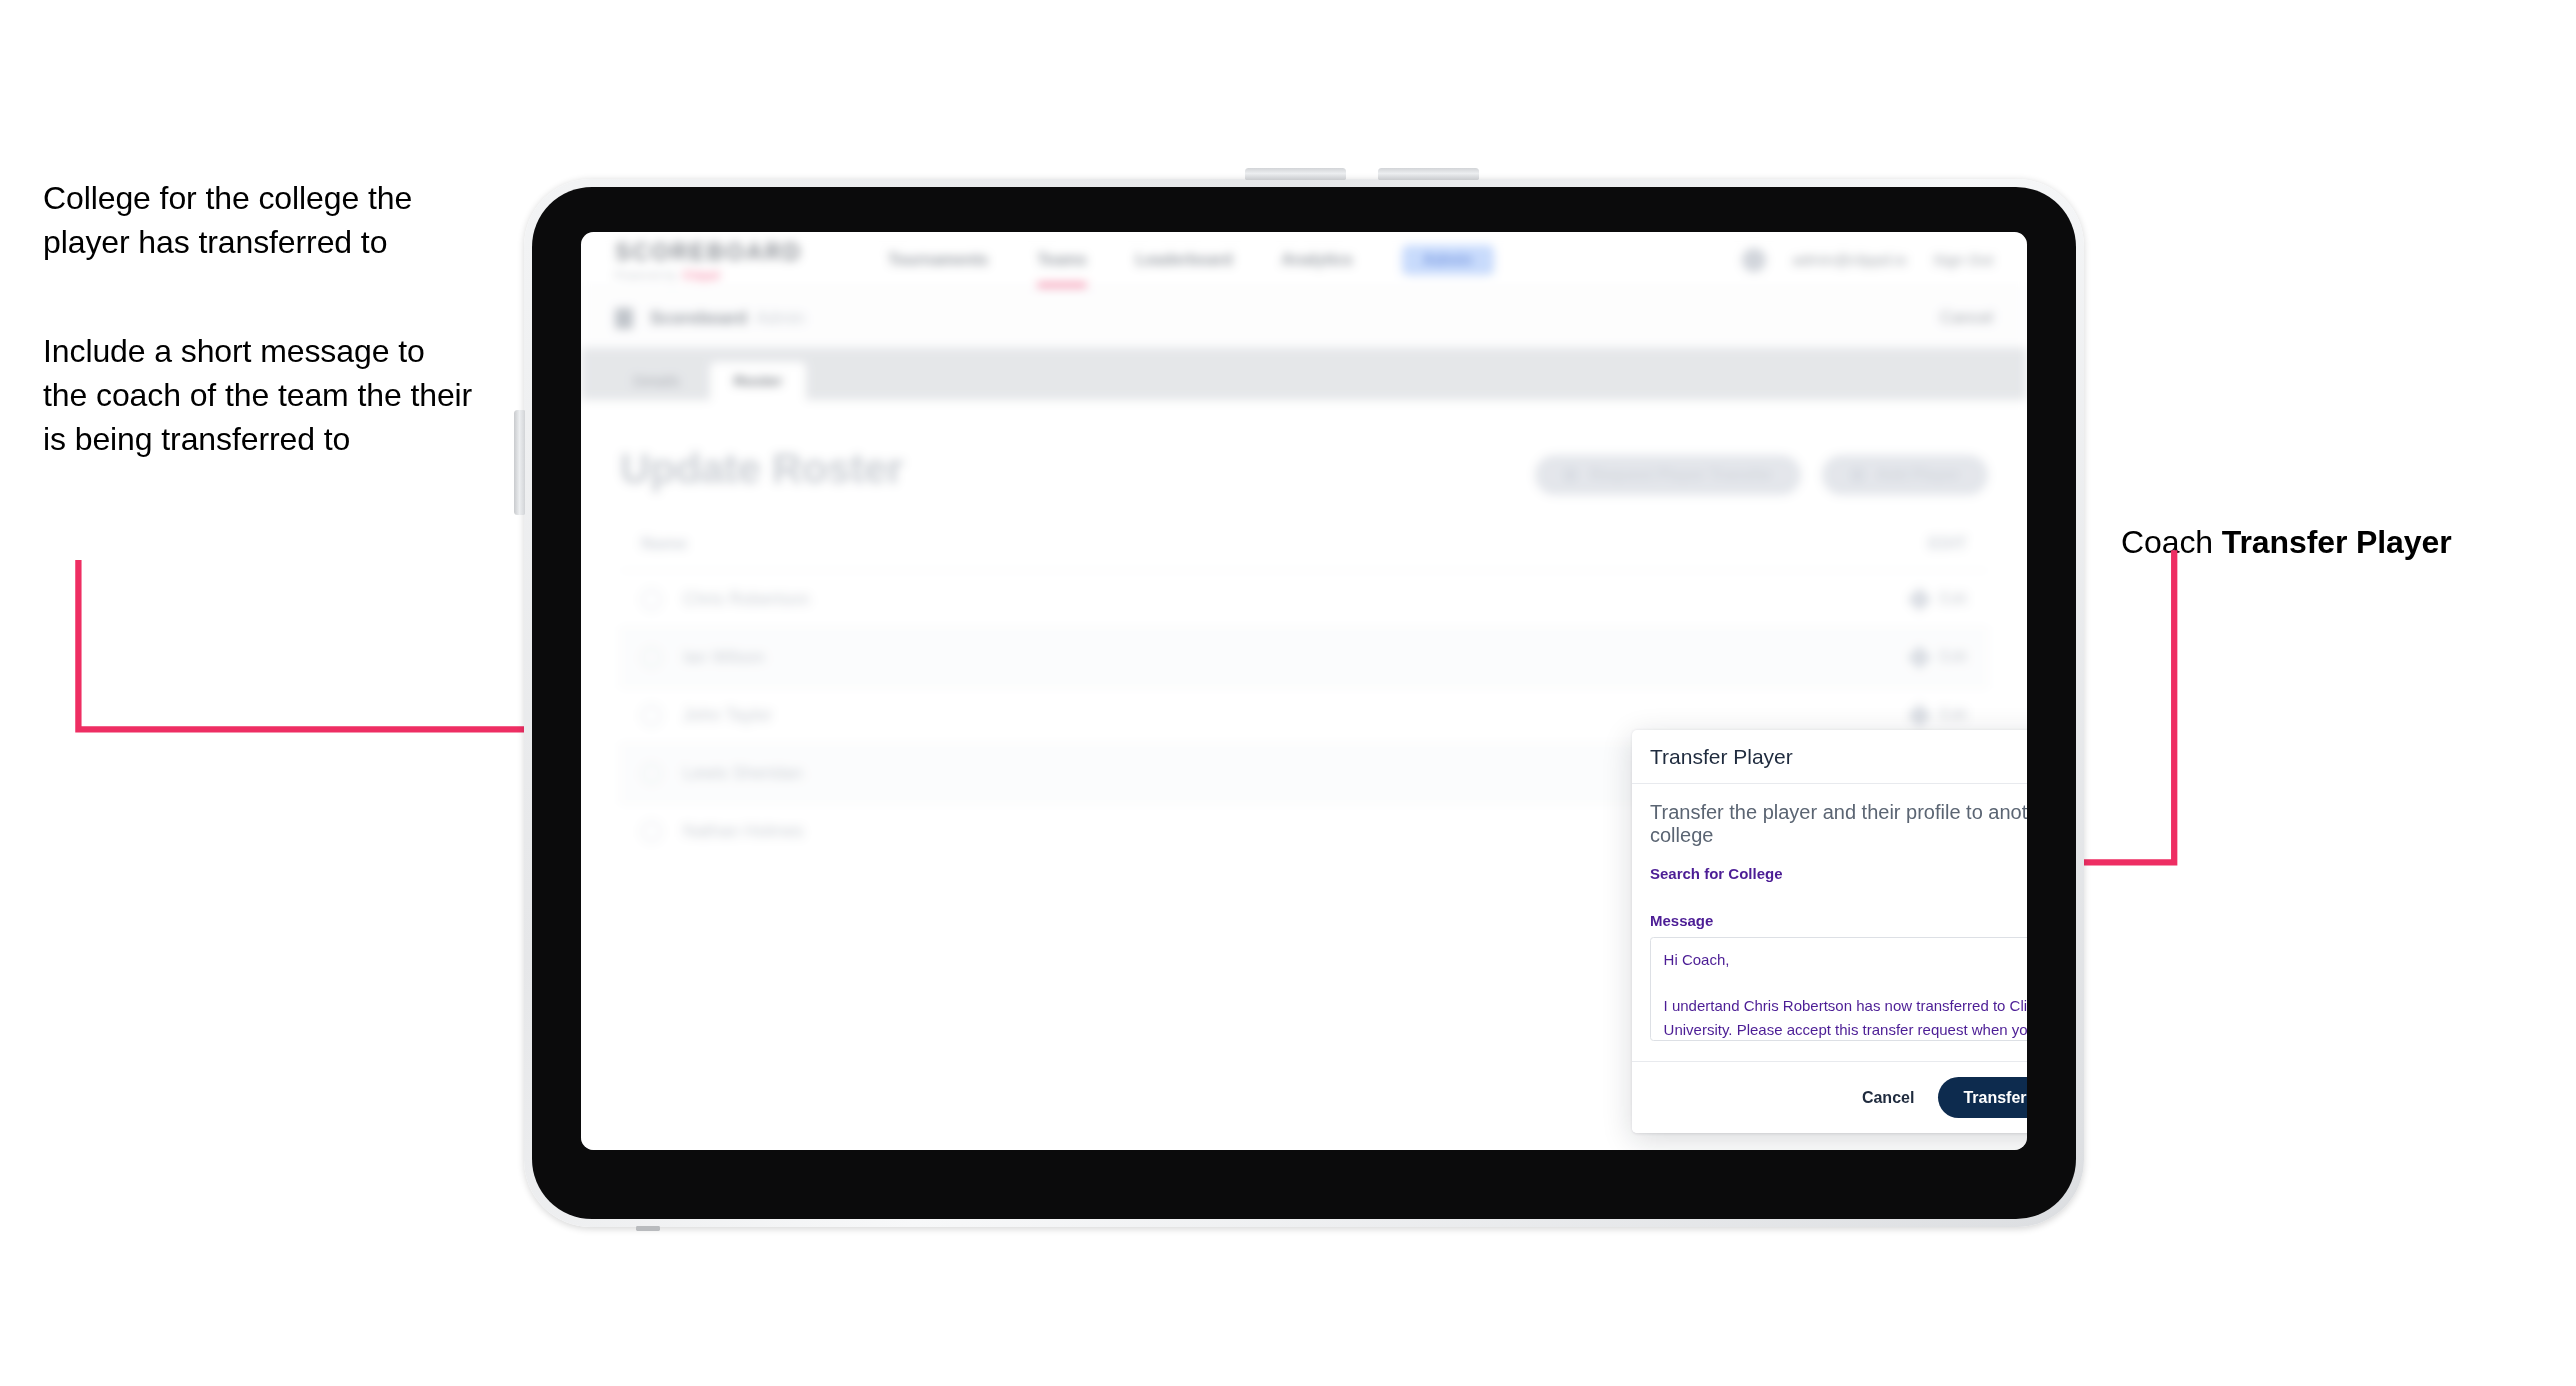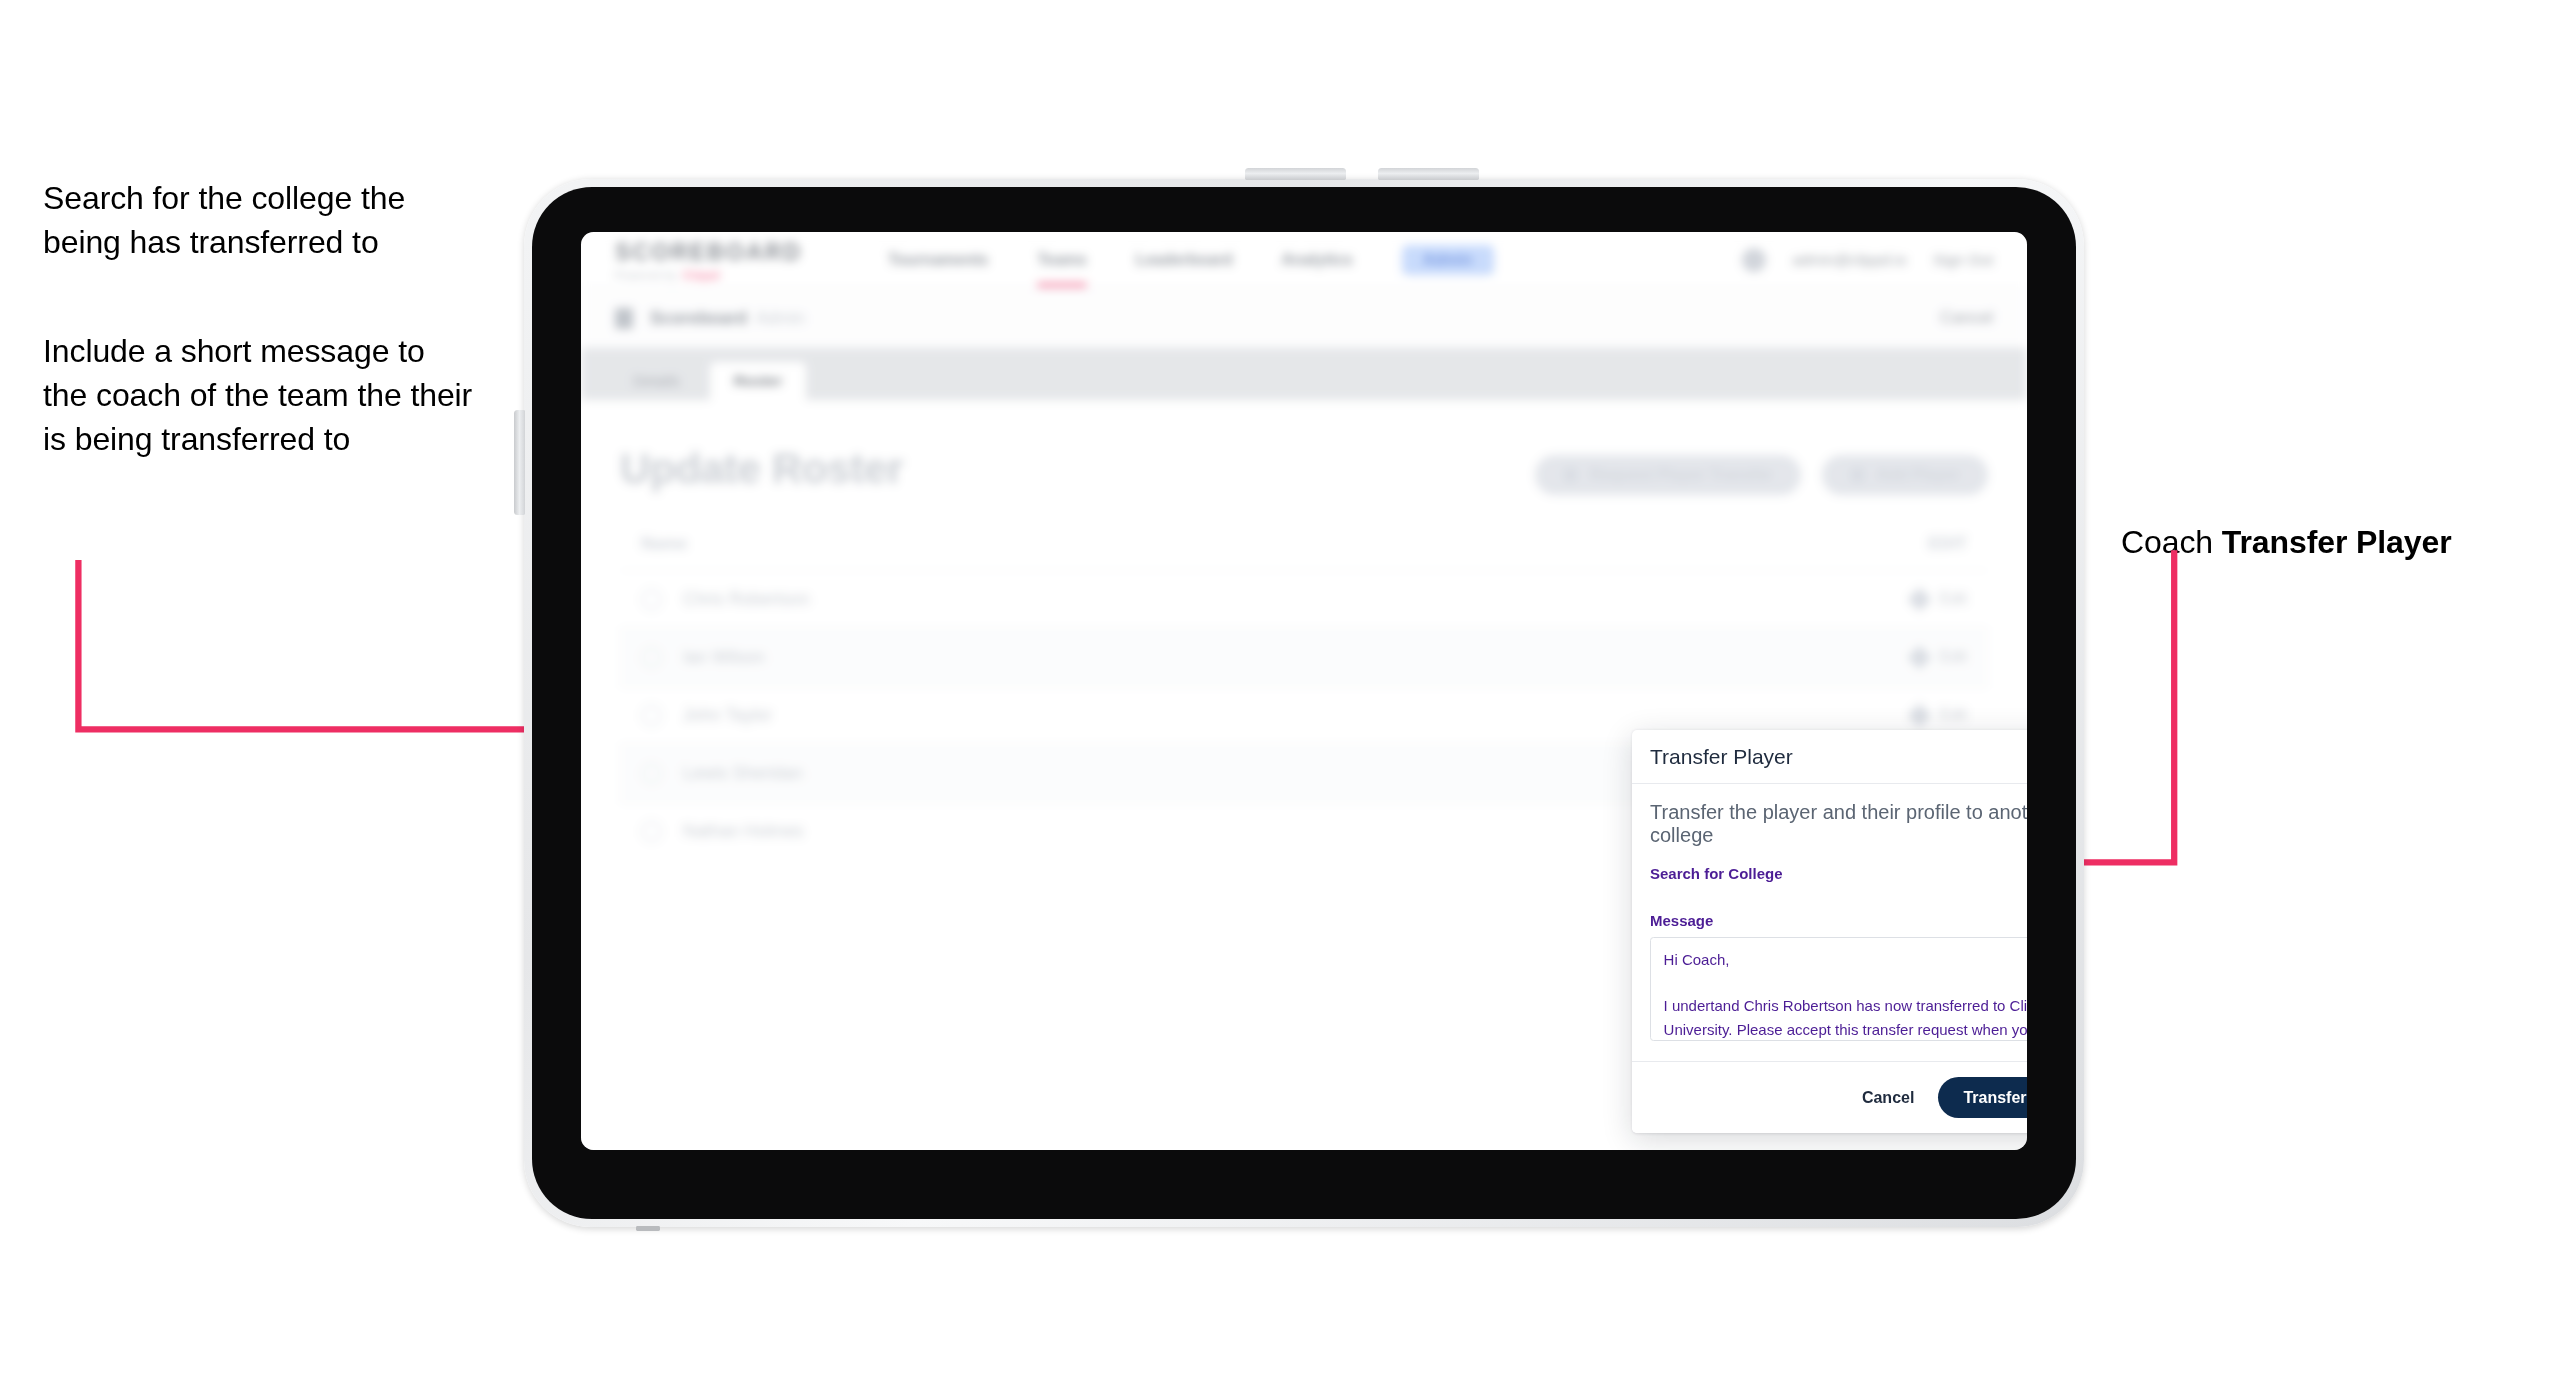--- a/index.html
+++ b/index.html
@@ -232,21 +232,21 @@
     background: #0d2b4e; color: #ffffff; border: none; cursor: pointer;
     font-size: 16px; font-weight: 700; padding: 11.2px 25px; border-radius: 42px;
     font-family: "Liberation Sans", sans-serif;
   }
 </style>
 </head>
 <body>
 
 <div id="stage">
 
-  <div class="annotation" id="ann-left-1">Search for the college the being has transferred to</div>
+  <div class="annotation" id="ann-left-1">College for the college the player has transferred to</div>
 
   <div class="annotation" id="ann-left-2">Include a short message to the coach of the team the their is being transferred to</div>
 
   <div class="annotation" id="ann-right-1">
     <span>Coach </span><span class="bold">Transfer Player</span>
   </div>
 
   <svg class="arrow-svg" style="left:0px; top:0px; width:1092px; height:840px;" viewBox="0 0 1560 1200" width="1092" height="840">
     <path d="M 112,800 L 112,1042 L 1432,1042" fill="none" stroke="#ee2e63" stroke-width="9"></path>
     <path d="M 1432,1042 L 1398,1020 M 1432,1042 L 1398,1064" fill="none" stroke="#ee2e63" stroke-width="9" stroke-linecap="square"></path>

